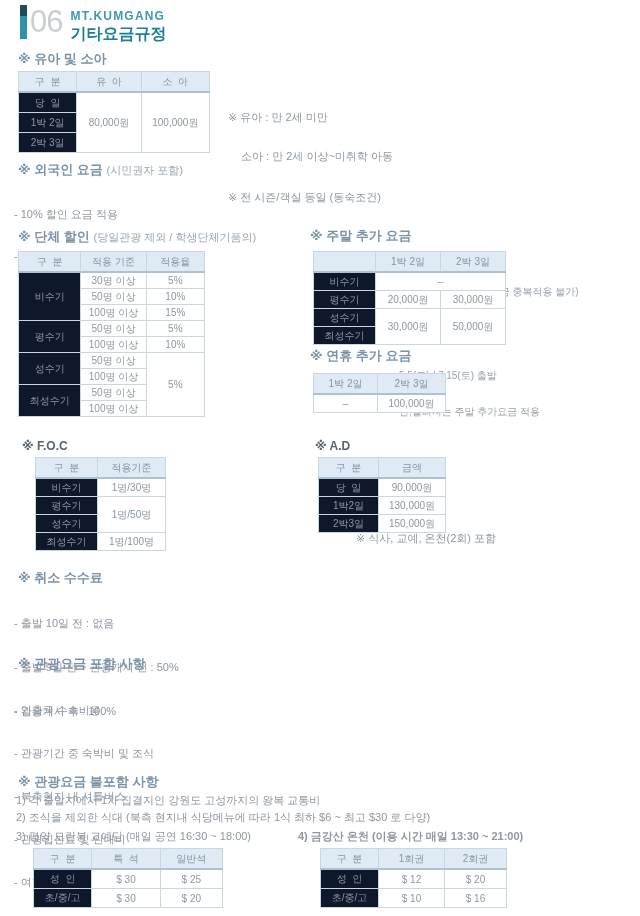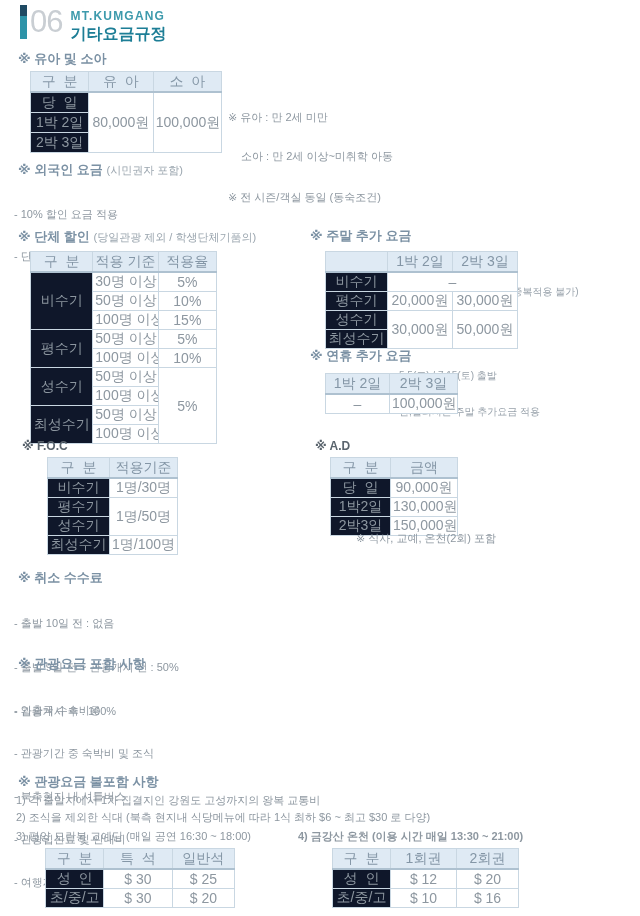--- a/index.html
+++ b/index.html
@@ -22,21 +22,21 @@
 
   
   .txt { position:absolute; font-size:11px; color:#8d97a0; white-space:pre; }
   .lh15 div { line-height:15px; }
   .lh18 div { line-height:18px; }
   .lh19 div { line-height:19px; }
   .lh20 div { line-height:20px; }
   .indent { margin-left:13px; }
 
   
-  table.t { position:absolute; border-collapse:collapse; table-layout:fixed; font-size:14px; color:#8d97a0; background:#fff; border:1px solid #aec1d0;margin-left:12px; }
+  table.t { position:absolute; border-collapse:collapse; table-layout:fixed; font-size:10px; color:#8d97a0; background:#fff; border:1px solid #aec1d0; }
   table.t th, table.t td { border:1px solid #c9d7e2; text-align:center; vertical-align:middle; white-space:pre; padding:0 2px; font-weight:normal; overflow:hidden; }
   table.t thead th { background:#dfeaf4; color:#8496a6; height:19px; border-bottom:2px solid #aec1d0; }
   table.t td.lbl { background:#0f172a; }
   .rh19 tbody td { height:19px; }
   .rh17 tbody td { height:17px; }
   .rh15 tbody td { height:15px; }
   .rh18 tbody td { height:18px; }
 </style>
 </head>
 <body>

